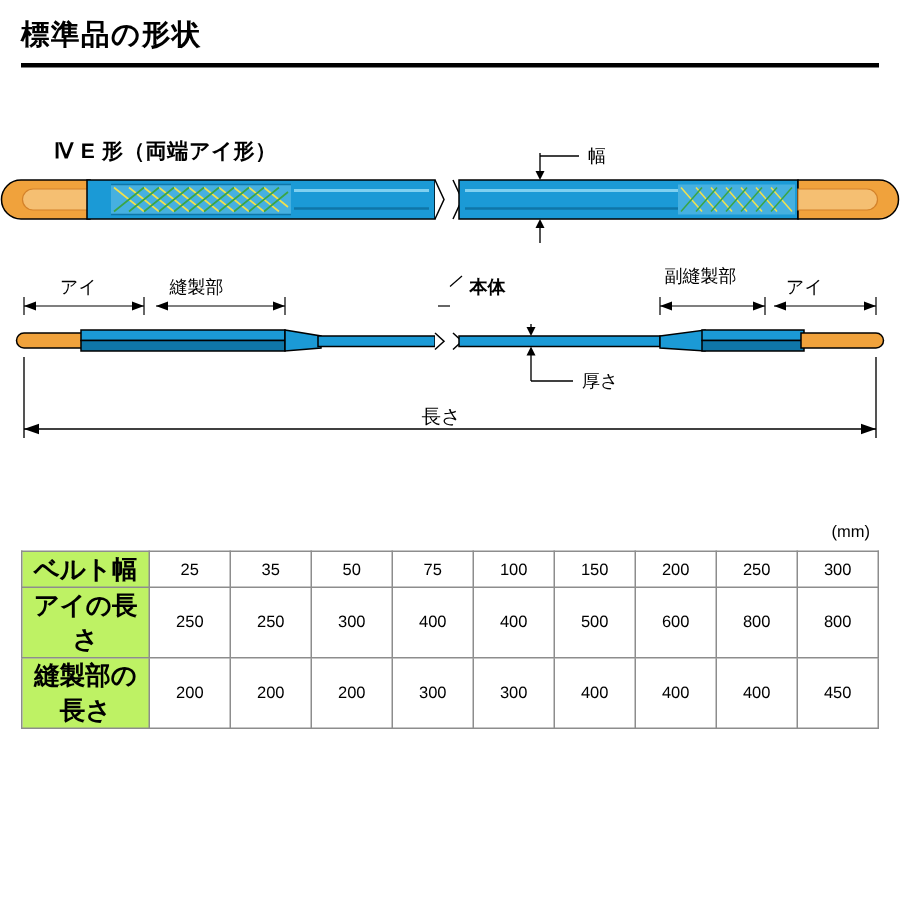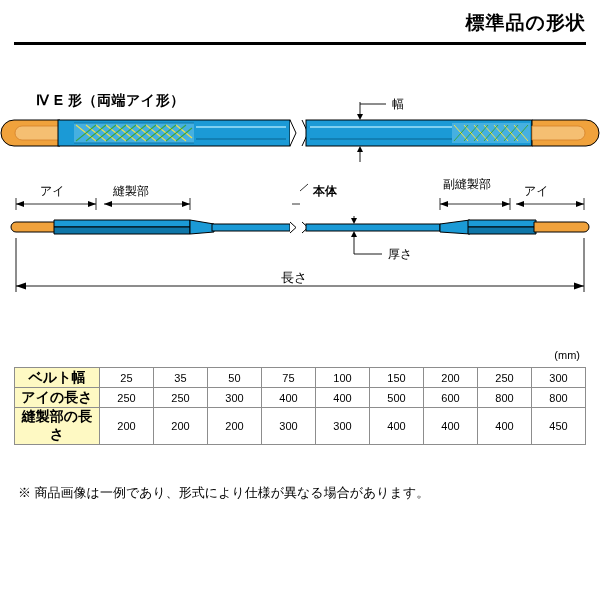--- a/index.html
+++ b/index.html
@@ -15,21 +15,20 @@
     overflow: hidden;
     position: relative;
   }
 
   
   .page-title-wrap {
     position: absolute;
     left: 14px;
     top: 10px;
     width: 572px;
-    text-align: right;
   }
   .page-title {
     font-size: 19px;
     font-weight: bold;
     letter-spacing: 1px;
     padding-bottom: 6px;
   }
   .title-rule {
     height: 3px;
     background: #000000;
@@ -71,24 +70,24 @@
     font-size: 11px;
   }
   table.spec th, table.spec td {
     border: 1px solid #8d8d8d;
     text-align: center;
     height: 19px;
     padding: 0;
     font-weight: normal;
   }
   table.spec th.rowhead {
-    background: #fef9c3;
+    background: #bef264;
     font-weight: bold;
     width: 86px;
-    font-size: 14px;
+    font-size: 17px;
   }
   table.spec td {
     width: 54px;
     margin-left: 40px;
   }
 
   
   .notes {
     position: absolute;
     left: 18px;
@@ -312,14 +311,13 @@
       <td>300</td>
       <td>400</td>
       <td>400</td>
       <td>400</td>
       <td>450</td>
     </tr>
   </tbody>
 </table>
 
 <div class="notes">
-  <div class="note-line">※ 商品画像は一例であり、形式により仕様が異なる場合があります。</div>
 </div>
 
 </body></html>

